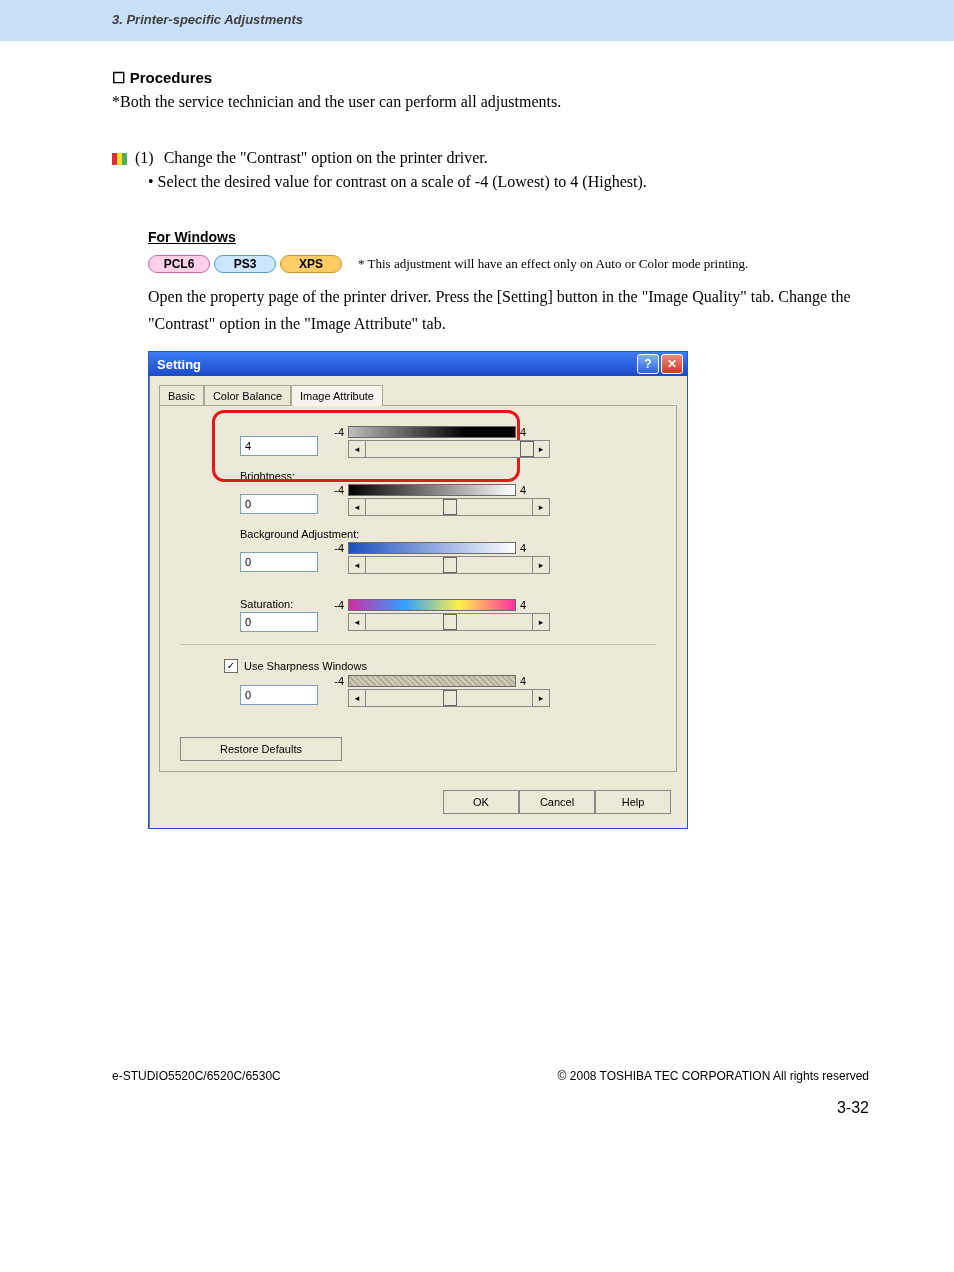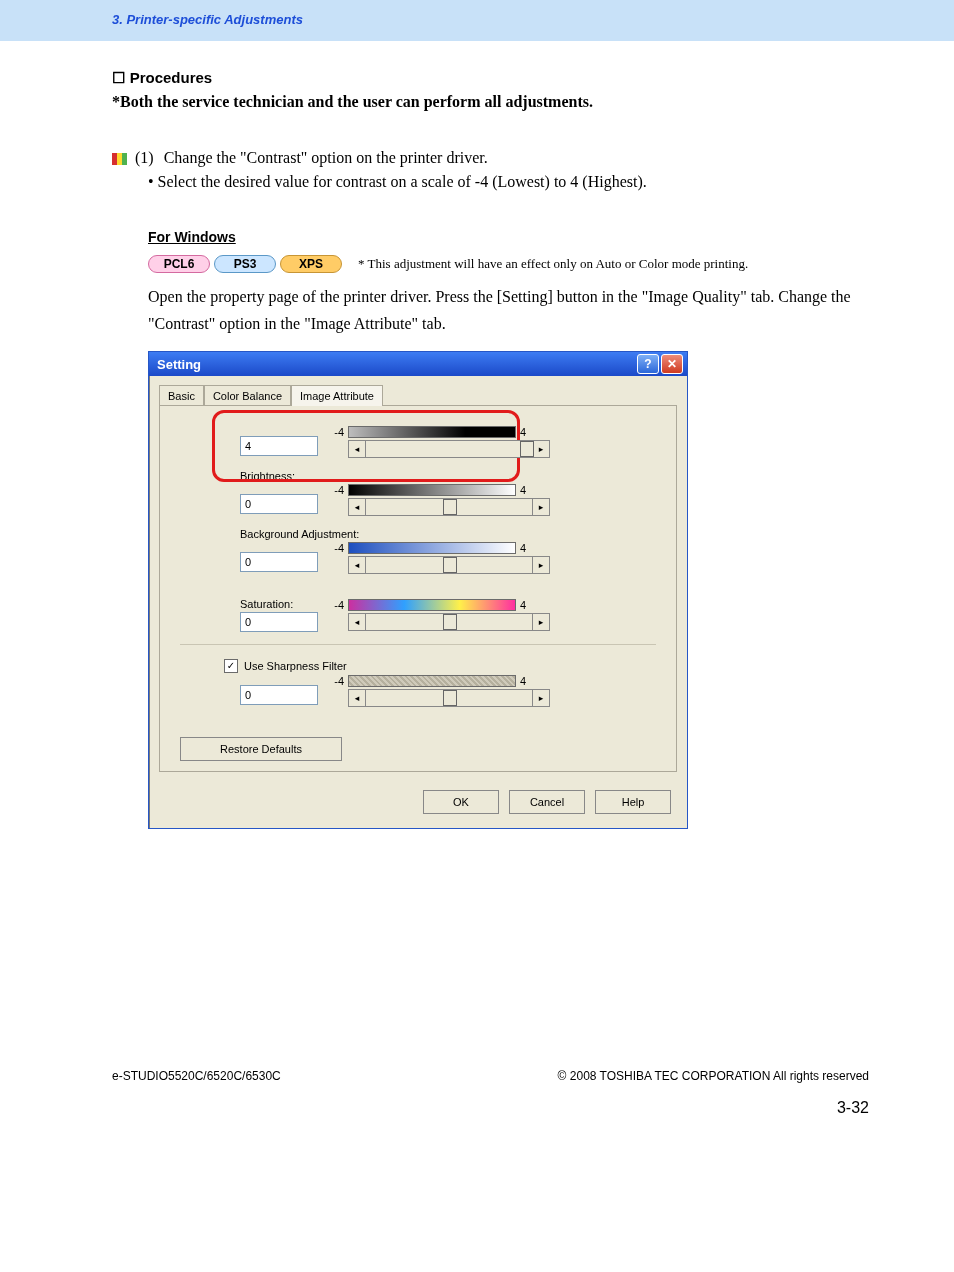--- a/index.html
+++ b/index.html
@@ -11,38 +11,37 @@
   }
   .header-band {
     background: #c8e1f8;
     padding: 12px 0 14px 0;
   }
   .header-inner {
     margin-left: 112px;
     font-size: 13px;
     font-weight: bold;
     font-style: italic;
-    color: #1d4ed8;
+    color: #404040;
   }
   .content {
     margin-left: 112px;
     margin-right: 80px;
     margin-top: 28px;
   }
   .sec-title {
     font-weight: bold;
     font-size: 15px;
   }
   .sec-body {
     font-family: "Times New Roman", Times, serif;
     font-size: 16px;
   }
   .note-text {
     margin-top: 6px;
-    font-weight: bold;
   }
   .step-row {
     display: flex;
     align-items: flex-start;
     margin-top: 38px;
   }
   .rgb-icon {
     display: inline-flex;
     margin-right: 8px;
     margin-top: 4px;
@@ -287,21 +286,20 @@
     border: 1px solid #888;
     background: #ece9d8;
     display: flex;
     align-items: center;
     justify-content: center;
     font-size: 11px;
   }
   .dlg-buttons {
     display: flex;
     justify-content: flex-end;
-    gap: 10px;
     padding: 10px 16px 14px 0;
   }
   .dlg-btn {
     width: 74px;
     height: 22px;
     border: 1px solid #888;
     background: #ece9d8;
     display: flex;
     align-items: center;
     justify-content: center;
@@ -466,21 +464,21 @@
               </div>
             <div class="arrowbtn">▸</div>
           </div>
         </div>
       </div>
 
       <hr class="hr">
 
       <div class="check-row">
         <span class="checkbox">✓</span>
-        <span>Use Sharpness Filter</span>
+        <span>Use Sharpness Windows</span>
       </div>
       <div class="slider-wrap">
         <input class="val-box" value="0" style="">
         <div class="scale-col">
           <div class="scale-line">
             <span class="minilabel">-4</span>
             <div class="grad grad-sharp"></div>
             <span class="minilabel-r">4</span>
           </div>
           <div class="slider-bar">

